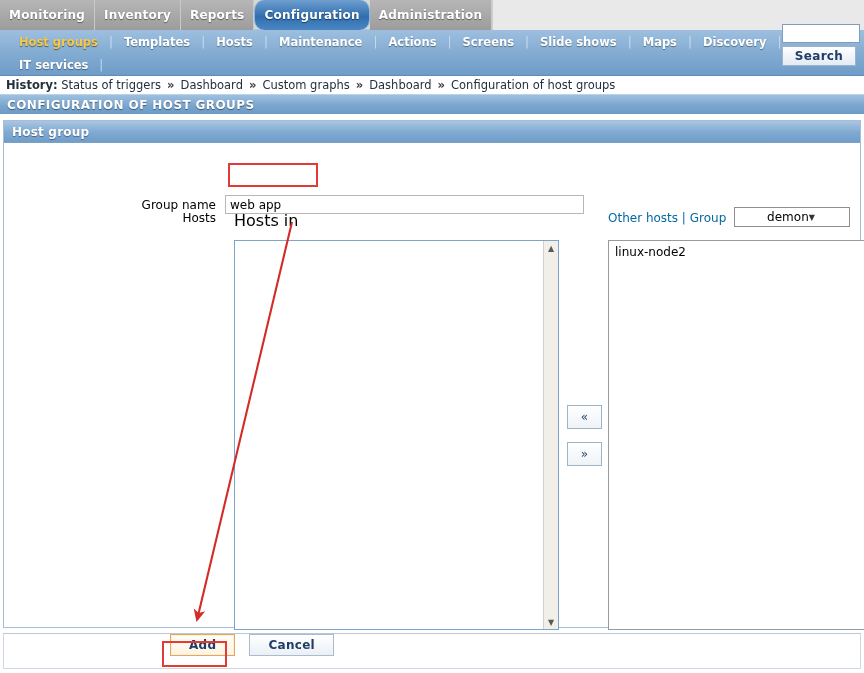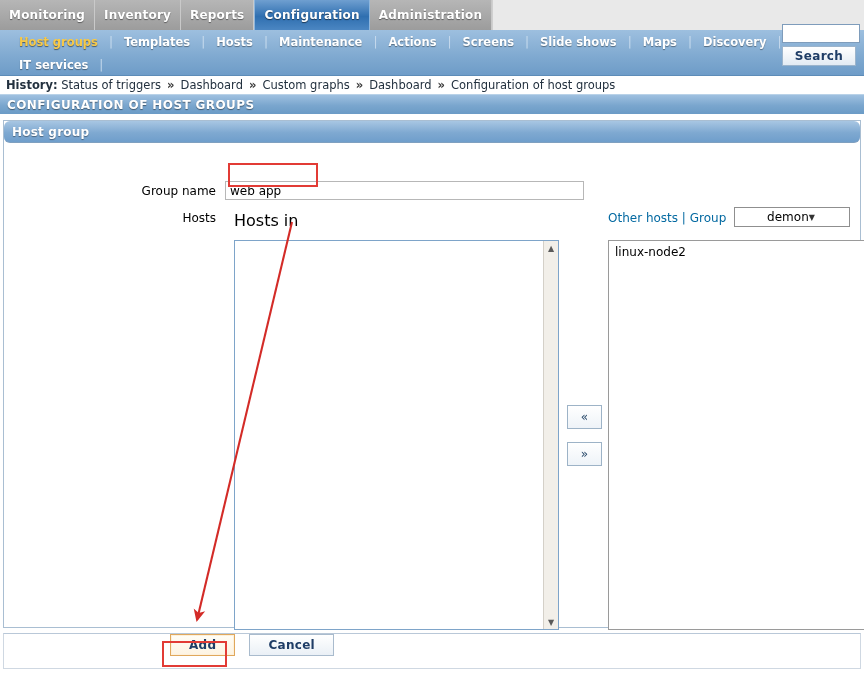--- a/index.html
+++ b/index.html
@@ -28,20 +28,21 @@
     background: linear-gradient(#b6b6b6, #9c9c9c);
     border-right: 1px solid #c9c9c9;
     white-space: nowrap; cursor: pointer; letter-spacing: .2px;
   }
   .tnav.active {
     background: linear-gradient(#6f9fd0, #2f6fb0 55%, #4b86c2);
     color: #ffffff;
     border-left: 1px solid #8fb6dc;
     border-right: 1px solid #8fb6dc;
     text-shadow: 0 1px 1px rgba(0,0,0,0.55);
+    border-radius: 10px;
   }
   .tnav-filler { flex: 1; background: #e9e9e9; border-left: 1px solid #cfcfcf; }
 
   
   .subnav {
     position: absolute; left: 0; top: 30px; width: 864px; height: 46px;
     background: linear-gradient(#9dbfdf, #7fa9d0 60%, #6e9cc8);
     border-bottom: 1px solid #5d8cb8;
     padding: 0;
   }
@@ -101,27 +102,26 @@
     width: 858px; height: 508px;
     border: 1px solid #a9bed2; background: #ffffff;
   }
   .panel-head {
     height: 22px; width: 100%;
     background: linear-gradient(#a8c6e3, #7fa9d1 55%, #6f9ecb);
     color: #ffffff; font-size: 12px; font-weight: bold;
     text-shadow: 0 1px 1px rgba(0,0,0,0.4);
     padding: 4px 0 10px 8px; letter-spacing: .2px;
     border-bottom: 1px solid #7fa0c0;
-    border-radius: 6px;
   }
   .panel-body { position: relative; height: 484px; background: #ffffff; }
 
   
   .row-groupname {
-    position: absolute; left: 0; top: 38px; width: 100%;
+    position: absolute; left: 0; top: 52px; width: 100%;
     display: flex; align-items: center;
   }
   .lbl-right {
     width: 221px; text-align: right; padding-right: 9px;
     font-size: 12px; color: #000000;
   }
   .input-groupname {
     width: 359px; height: 19px;
     border: 1px solid #b7b7b7; background: #ffffff;
     font-family: "DejaVu Sans", "Liberation Sans", sans-serif;

